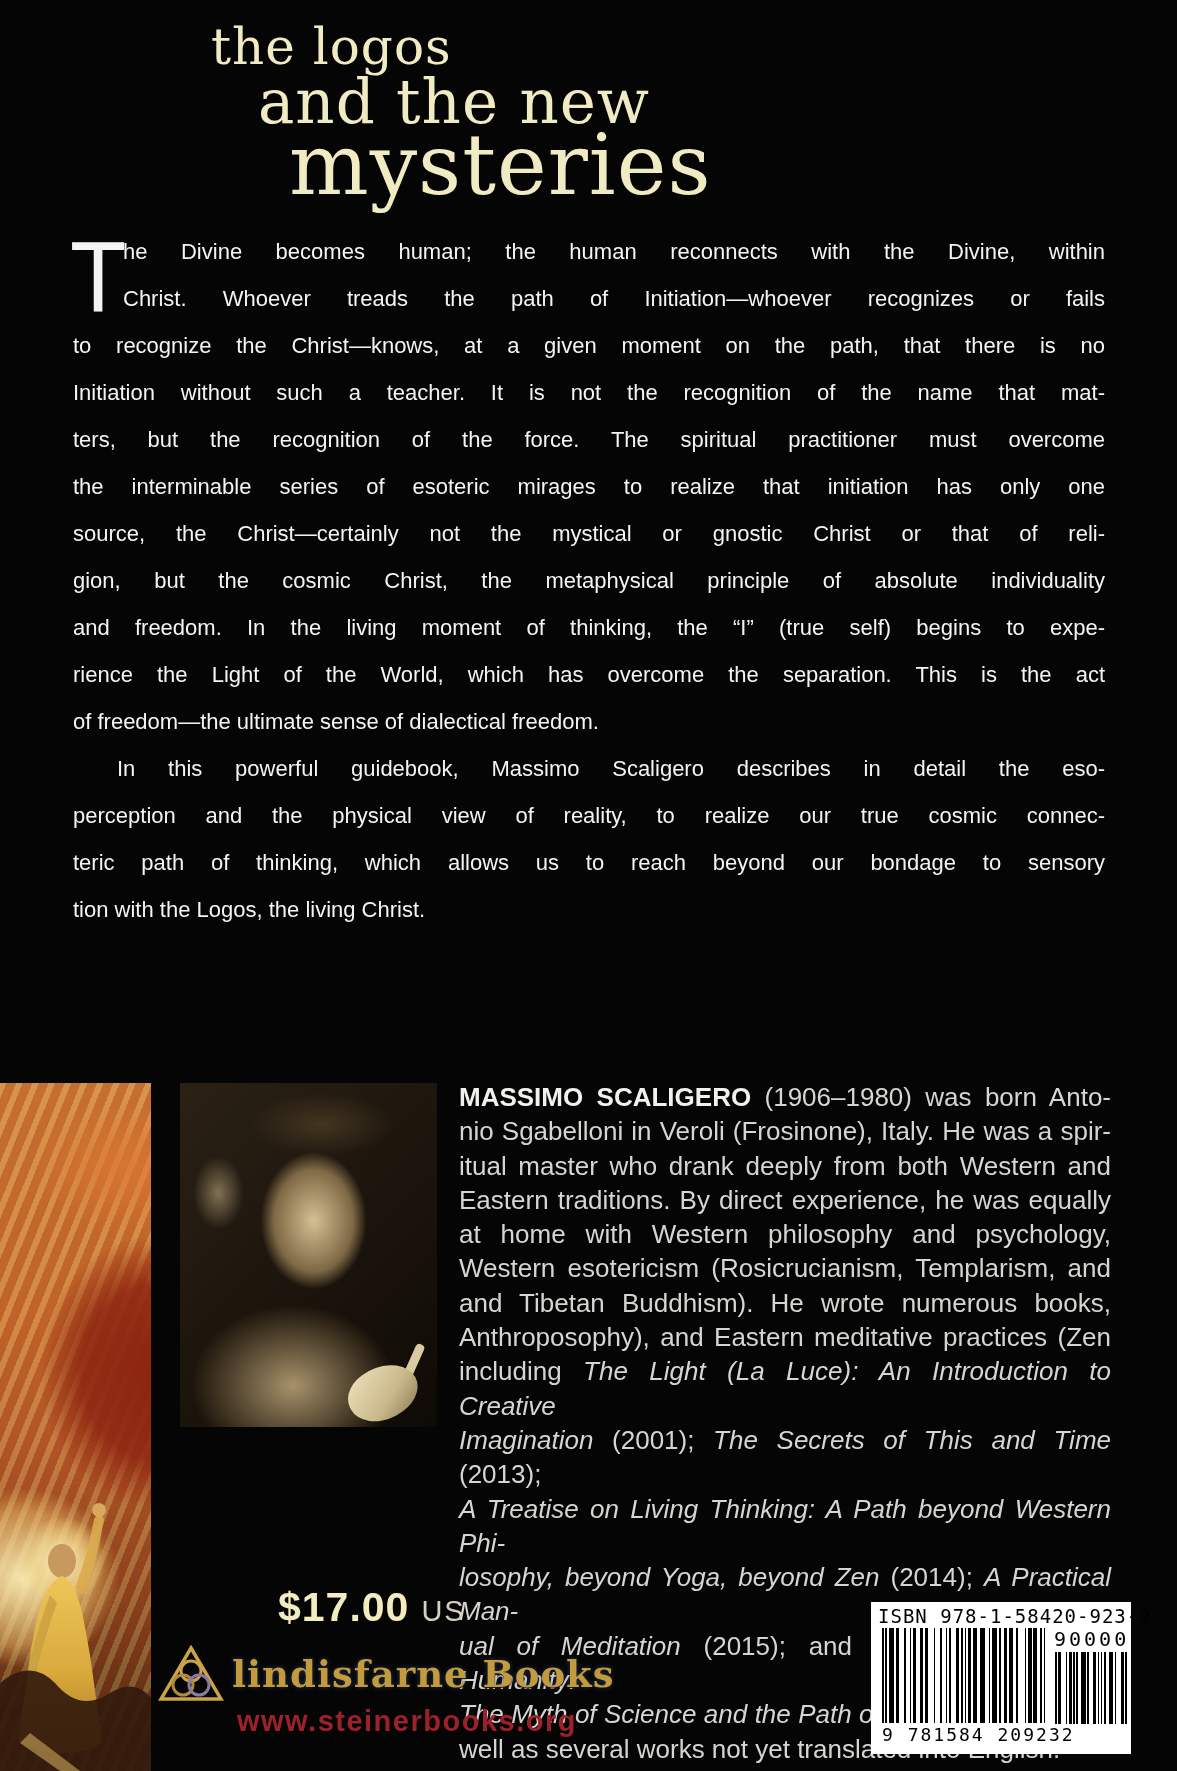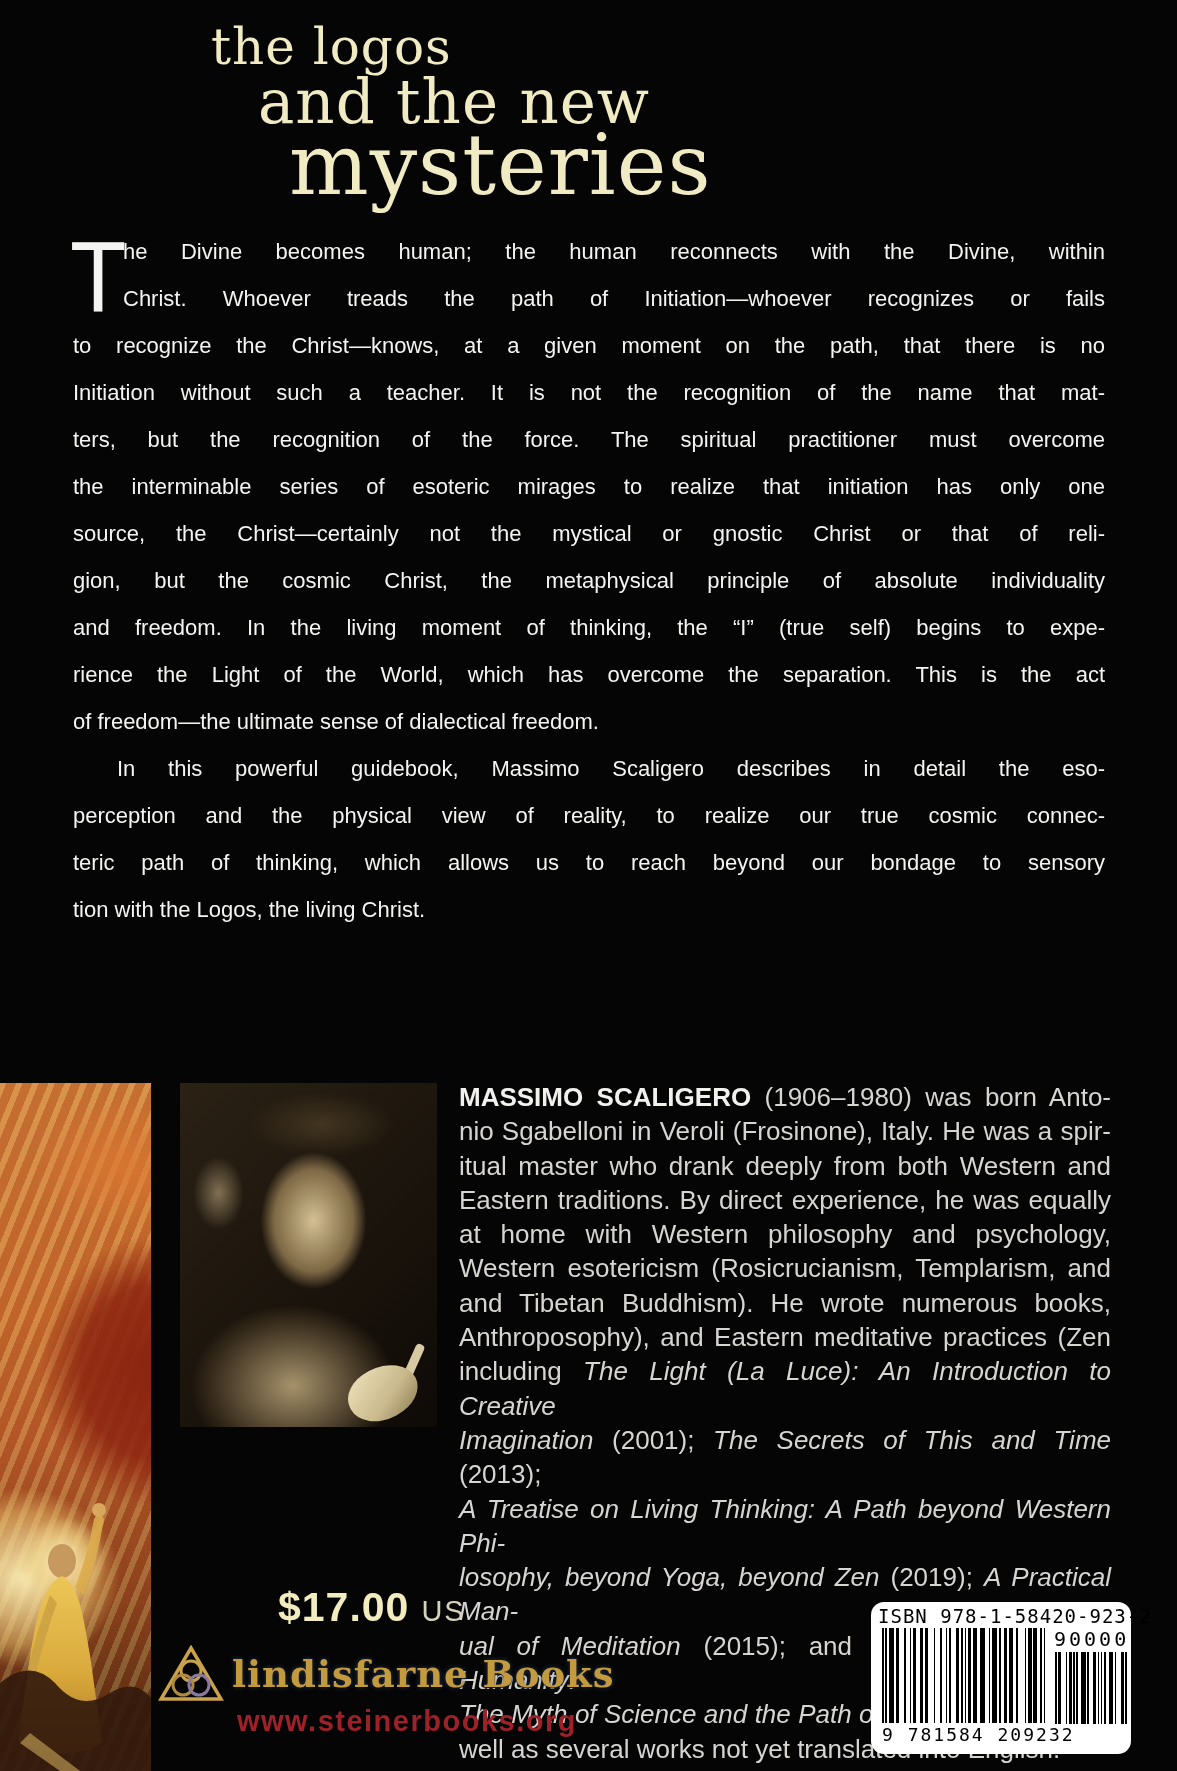--- a/index.html
+++ b/index.html
@@ -68,21 +68,21 @@
   #logo-icon{width:66px;height:58px;flex:none;}
   #logo-name{margin-left:8px;font-family:"DejaVu Serif","Liberation Serif",serif;
       font-size:37px;font-weight:bold;color:#c49a3f;letter-spacing:1px;white-space:nowrap;
       text-shadow:0 0 5px rgba(70,100,150,.55),0 1px 1px #000;text-align:center;}
   #site{position:absolute;left:237px;top:1705px;font-size:29px;font-weight:bold;
       color:#9e2129;letter-spacing:1.5px;}
 
   
   #barcode{position:absolute;left:871px;top:1602px;width:260px;height:152px;background:#fff;
       box-sizing:border-box;padding:3px 7px 4px 7px;color:#000;
-      font-family:"DejaVu Sans Mono","Liberation Mono",monospace;border-radius:13px;}
+      font-family:"DejaVu Sans Mono","Liberation Mono",monospace;}
   #isbn-line{font-size:19px;letter-spacing:1px;text-align:center;white-space:nowrap;line-height:22px;}
   #bc-row{display:flex;margin-top:1px;}
   #bc-left{width:164px;margin-left:4px;}
   #ean13-bars{display:flex;height:95px;width:164px;}
   #bc-digits{font-size:18px;letter-spacing:2px;white-space:nowrap;line-height:22px;margin-top:1px;}
   #bc-right{width:74px;margin-left:8px;}
   #sup-label{font-size:20px;letter-spacing:3px;text-align:center;line-height:22px;}
   #ean5-bars{display:flex;height:72px;width:72px;margin:2px auto 0 auto;}
   .bar{flex:1;background:#000;}
   .sp{flex:1;background:#fff;}
@@ -152,21 +152,21 @@
       <div class="bioline"><span>nio Sgabelloni in Veroli (Frosinone), Italy. He was a spir-</span></div>
       <div class="bioline"><span>itual master who drank deeply from both Western and</span></div>
       <div class="bioline"><span>Eastern traditions. By direct experience, he was equally</span></div>
       <div class="bioline"><span>at home with Western philosophy and psychology,</span></div>
       <div class="bioline"><span>Western esotericism (Rosicrucianism, Templarism, and</span></div>
       <div class="bioline"><span>and Tibetan Buddhism). He wrote numerous books,</span></div>
       <div class="bioline"><span>Anthroposophy), and Eastern meditative practices (Zen</span></div>
       <div class="bioline"><span>including </span><span class="i">The Light (La Luce): An Introduction to Creative</span></div>
       <div class="bioline"><span class="i">Imagination</span><span> (2001); </span><span class="i">The Secrets of This and Time</span><span> (2013);</span></div>
       <div class="bioline"><span class="i">A Treatise on Living Thinking: A Path beyond Western Phi-</span></div>
-      <div class="bioline"><span class="i">losophy, beyond Yoga, beyond Zen</span><span> (2019); </span><span class="i">A Practical Man-</span></div>
+      <div class="bioline"><span class="i">losophy, beyond Yoga, beyond Zen</span><span> (2014); </span><span class="i">A Practical Man-</span></div>
       <div class="bioline"><span class="i">ual of Meditation</span><span> (2015); and </span><span class="i">The Logic against Humanity:</span></div>
       <div class="bioline"><span class="i">The Myth of Science and the Path of Thinking</span><span> (2017); as</span></div>
       <div class="bioline lastline"><span>well as several works not yet translated into English.</span></div>
     </div>
 
   <div id="price">
     <span class="amount">$17.00</span>
     <span class="cur">US</span>
   </div>
 

